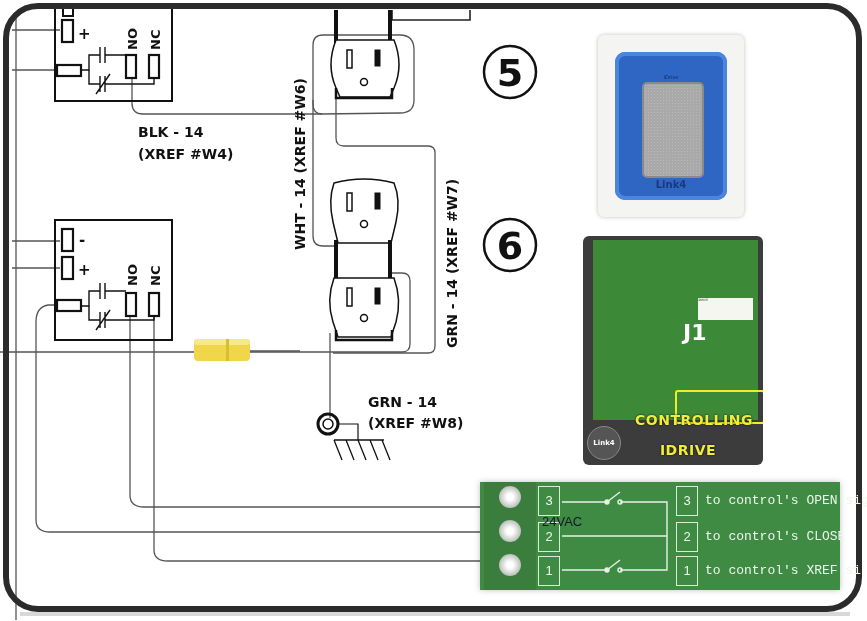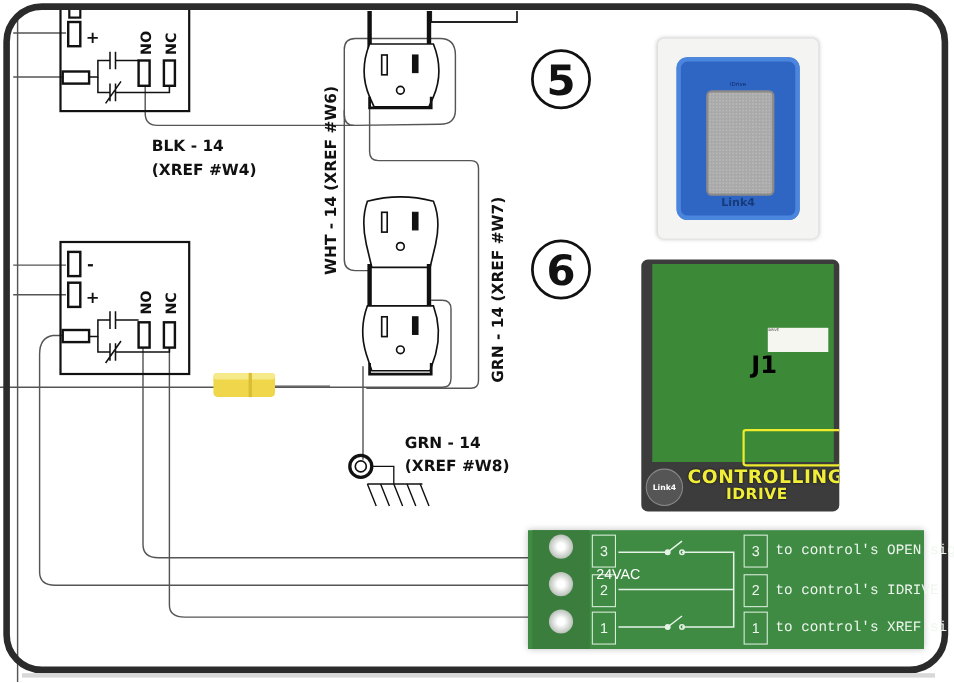--- a/index.html
+++ b/index.html
@@ -8,32 +8,32 @@
     .lbl { font-family: "DejaVu Sans", sans-serif; font-weight: bold; fill: #111; }
     .photo { position: absolute; text-decoration: underline; }
     #photo5 { left: 598px; top: 35px; width: 146px; height: 182px; background: #f4f4f2; border-radius: 6px; box-shadow: 0 0 4px rgba(0,0,0,0.25); }
     #photo5 .blue { position: absolute; left: 17px; top: 17px; width: 112px; height: 148px; background: #2f66c4; border-radius: 10px; box-shadow: inset 0 0 0 4px #4a86dd; }
     #photo5 .tinylabel { position: absolute; left: 0; right: 0; top: 22px; text-align: center; font-size: 5px; color: #0c2a66; }
     #photo5 .cover { position: absolute; left: 27px; top: 30px; width: 58px; height: 92px; background: #a9a9a9; border-radius: 5px; border: 2px solid #8a8a8a; background-image: radial-gradient(#b8b8b8 1px, transparent 1px); background-size: 3px 3px; }
     #photo5 .brand { position: absolute; left: 0; right: 0; bottom: 10px; text-align: center; font-size: 10px; font-weight: bold; color: #173a7a; }
     #photo6 { left: 583px; top: 236px; width: 180px; height: 229px; background: #3c3c3c; border-radius: 6px; overflow: hidden; }
     #photo6 .board { position: absolute; left: 10px; top: 4px; width: 165px; height: 180px; background: #3c8a37; }
     #photo6 .sticker { position: absolute; left: 105px; top: 58px; width: 55px; height: 22px; background: #f6f6f0; font-size: 3px; color:#333; }
-    #photo6 .j1 { position: absolute; left: 90px; top: 80px; font-size: 22px; font-weight: bold; color: #000000; font-family: "DejaVu Sans", sans-serif; text-align: center; }
+    #photo6 .j1 { position: absolute; left: 90px; top: 80px; font-size: 22px; font-weight: bold; color: #ffffff; font-family: "DejaVu Sans", sans-serif; text-align: center; }
     #photo6 .hl { position: absolute; left: 82px; top: 150px; width: 86px; height: 30px; border: 2px solid #f0ec2c; border-radius: 3px; }
     #photo6 .caption1, #photo6 .caption2 { position: absolute; left: 0; right: 0; text-align: center; font-weight: bold; color: #f1ee3a; font-family: "DejaVu Sans", sans-serif; letter-spacing: 0.5px; text-shadow: 0 0 2px #000; }
-    #photo6 .caption1 { top: 188px; font-size: 17px; padding-left: 30px; margin-left: 12px; }
+    #photo6 .caption1 { top: 176px; font-size: 14px; padding-left: 30px; margin-left: 12px; }
     #photo6 .caption2 { top: 206px; font-size: 14px; padding-left: 30px; }
     #photo6 .logo { position: absolute; left: 4px; top: 190px; width: 32px; height: 32px; border-radius: 50%; background: #555; border: 1px solid #888; color: #fff; font-size: 7px; font-weight: bold; display:flex; align-items:center; justify-content:center; }
     #terminal { position: absolute; left: 480px; top: 482px; width: 360px; height: 108px; background: #3f8b44; box-shadow: 0 0 6px rgba(0,0,0,0.25); }
     #terminal .screwblock { position: absolute; left: 4px; top: 0; width: 52px; height: 108px; background: #3a7d3c; }
     .screw { position: absolute; left: 15px; width: 22px; height: 22px; border-radius: 50%; background: radial-gradient(#fff 20%, #cfd4cf 55%, #8c948c 100%); }
     .numbox { position: absolute; width: 20px; height: 28px; border: 1.5px solid #d8ecd6; color: #eef6ee; font-size: 13px; text-align: center; line-height: 28px; font-family: "Liberation Sans", sans-serif; }
     .ctl-text { position: absolute; left: 225px; color: #eef6ee; font-size: 13px; font-family: Liberation Mono, monospace; white-space: nowrap; }
-    #vac { position: absolute; left: 62px; top: 32px; color: #ffffff; font-size: 13px; font-family: "Liberation Sans", sans-serif; }
+    #vac { position: absolute; left: 62px; top: 32px; color: #0f172a; font-size: 13px; font-family: "Liberation Sans", sans-serif; }
   </style>
 </head>
 <body>
 
 <svg id="frame" viewBox="0 0 867 621" xmlns="http://www.w3.org/2000/svg">
 
   <g fill="none" stroke="#555" stroke-width="1.3">
 
     <path d="M16 15 V620"></path>
 
@@ -199,15 +199,15 @@
         <circle cx="58" cy="20" r="2"></circle>
       <circle cx="45" cy="88" r="2" fill="#e6f2e6"></circle>
         <circle cx="58" cy="88" r="2"></circle>
       <path d="M0 54 H105"></path>
     </g>
   </svg>
   <div class="numbox" style="left:196px; top:4px">3</div>
   <div class="numbox" style="left:196px; top:40px">2</div>
   <div class="numbox" style="left:196px; top:74px">1</div>
   <div class="ctl-text" style="top:11px">to control's OPEN sig</div>
-  <div class="ctl-text" style="top:47px">to control's IDRIVE</div>
+  <div class="ctl-text" style="top:47px">to control's CLOSE</div>
   <div class="ctl-text" style="top:81px">to control's XREF si</div>
 </div>
 
 </body></html>

